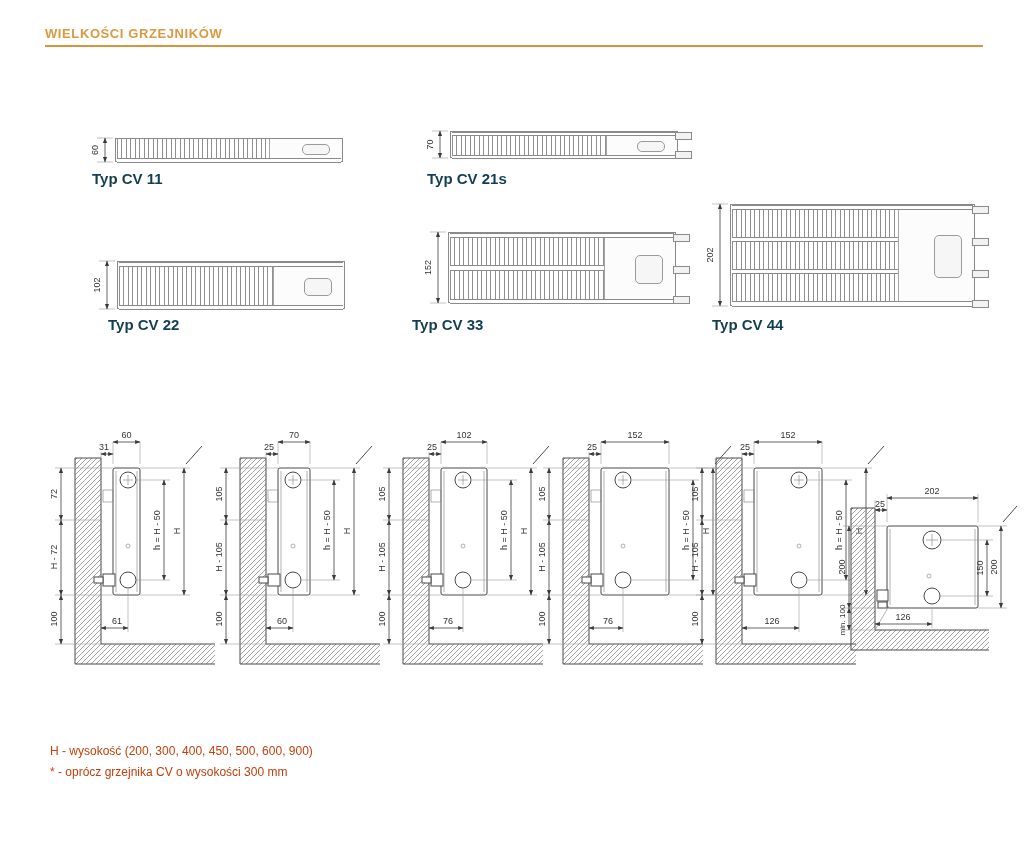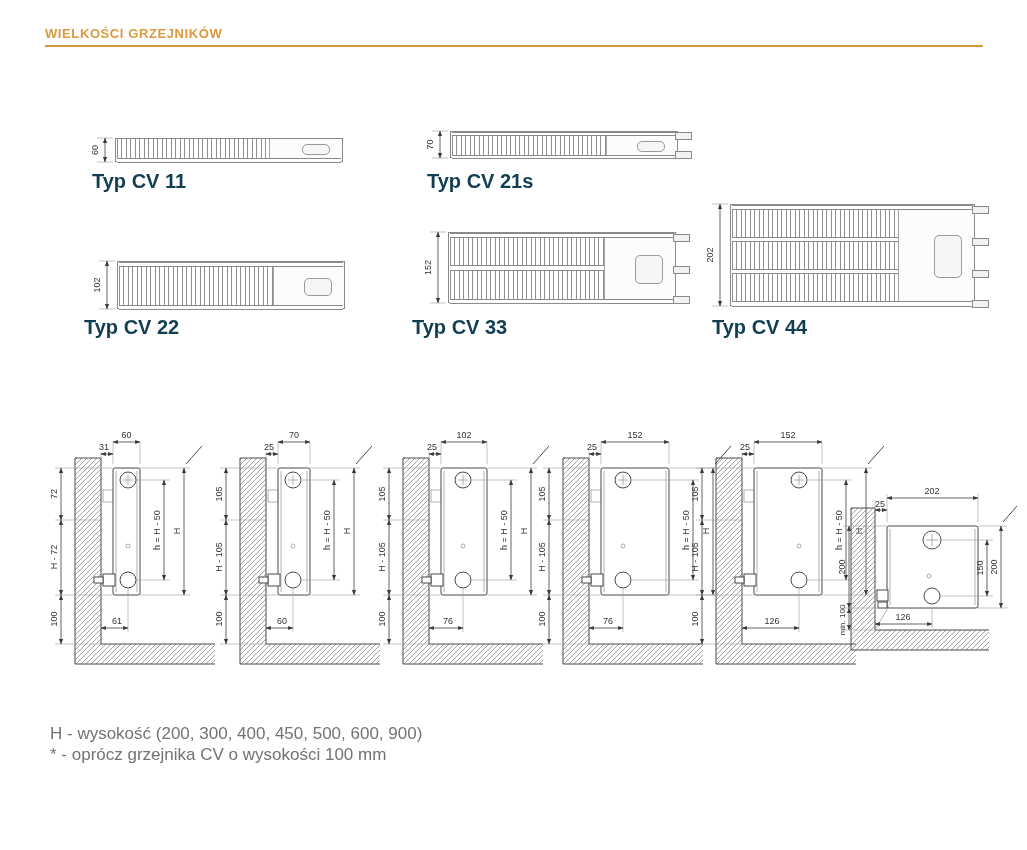--- a/index.html
+++ b/index.html
@@ -5,21 +5,21 @@
   html,body{margin:0;padding:0;background:#fff;}
   #canvas{position:relative;width:1027px;height:850px;background:#fff;overflow:hidden;
           font-family:"Liberation Sans",sans-serif;}
   
   .page-header{position:absolute;left:45px;top:26px;font-size:13px;letter-spacing:.6px;
                color:#DC9940;font-weight:bold;}
   .header-rule{position:absolute;left:45px;top:45px;width:938px;height:2px;background:#D8963C;}
   
   .section-title{position:absolute;left:48px;top:376px;font-size:13px;font-weight:bold;color:#16455A;}
   
-  .type-label{position:absolute;font-size:20px;font-weight:bold;color:#123E52;}
+  .type-label{position:absolute;font-size:15px;font-weight:bold;color:#123E52;}
   
   .radtop{position:absolute;border:1px solid #8a8a8a;background:#fff;box-sizing:border-box;}
   .row{position:absolute;left:1px;right:1px;box-sizing:border-box;}
   .fins{background:repeating-linear-gradient(90deg,#8f8f8f 0 1px,transparent 1px 4px,
         #8f8f8f 4px 5px,transparent 5px 9px);}
   .panel{border-top:1px solid #8a8a8a;border-bottom:1px solid #8a8a8a;background:#fff;}
   .grille{position:absolute;right:0;background:#fcfcfc;border-left:1px solid #a5a5a5;}
   .slot{position:absolute;right:12px;top:28%;height:44%;width:26px;border:1px solid #9a9a9a;
         border-radius:5px;background:#f6f6f6;}
   .pipe{position:absolute;right:-15px;width:15px;height:6px;border:1px solid #8a8a8a;background:#f2f2f2;}
@@ -27,21 +27,21 @@
   svg{position:absolute;overflow:visible;}
   .hatchfill{fill:url(#hatch);stroke:none;}
   .ln{stroke:#4a4a4a;stroke-width:1;fill:none;}
   .w{fill:#fff;}
   .lnl{stroke:#8f8f8f;stroke-width:.7;fill:none;}
   .ext{stroke:#9a9a9a;stroke-width:.6;fill:none;}
   .dim{stroke:#3c3c3c;stroke-width:.8;fill:none;marker-start:url(#arr);marker-end:url(#arr);}
   text.d{font-family:"Liberation Sans",sans-serif;font-size:9px;fill:#333;}
   text.ds{font-family:"Liberation Sans",sans-serif;font-size:8px;fill:#333;}
   
-  .footnotes{position:absolute;left:50px;top:724px;color:#737373;font-size:17px;line-height:20.5px;}
+  .footnotes{position:absolute;left:50px;top:741px;color:#c2410c;font-size:12px;line-height:20.5px;}
 </style>
 </head>
 <body>
 
 <div id="canvas">
 
   <svg width="0" height="0">
     <defs>
       <pattern id="hatch" width="5" height="5" patternUnits="userSpaceOnUse">
         <path d="M0 5 L5 0" stroke="#8a8a8a" stroke-width="0.8"></path>
@@ -92,21 +92,21 @@
     <text class="d" x="9" y="32" text-anchor="middle" transform="rotate(-90 9 32)">102</text>
   </svg>
   <div class="radtop" style="left:117px;top:261px;width:228px;height:48px">
     <div class="row panel" style="top:0;height:5px"></div>
     <div class="row fins" style="top:5px;height:38px"></div>
     <div class="row panel" style="top:43px;height:5px"></div>
     <div class="grille" style="top:5px;height:38px;width:31%">
       <span class="slot"></span>
     </div>
   </div>
-  <div class="type-label" style="left:84px;top:316px">Typ CV 22</div>
+  <div class="type-label" style="left:108px;top:316px">Typ CV 22</div>
 
   <svg class="vdim" style="left:422px;top:224px" width="26" height="87">
     <path class="ext" d="M8 8 H24 M8 79 H24"></path>
       <path class="dim" d="M16 8 V79"></path>
     <text class="d" x="9" y="43.5" text-anchor="middle" transform="rotate(-90 9 43.5)">152</text>
   </svg>
   <div class="radtop" style="left:448px;top:232px;width:228px;height:71px">
     <div class="row panel" style="top:0;height:5px"></div>
     <div class="row fins" style="top:5px;height:27px"></div>
     <div class="row panel" style="top:32px;height:6px"></div>
@@ -330,16 +330,16 @@
     <text class="d" x="43" y="23" text-anchor="middle">25</text>
     <text class="d" x="8" y="83" text-anchor="middle" transform="rotate(-90 8 83)">200</text>
     <text class="ds" x="8" y="136" text-anchor="middle" transform="rotate(-90 8 136)">min. 100</text>
     <text class="d" x="146" y="84" text-anchor="middle" transform="rotate(-90 146 84)">150</text>
     <text class="d" x="160" y="83" text-anchor="middle" transform="rotate(-90 160 83)">200</text>
     <text class="d" x="66" y="136" text-anchor="middle">126</text>
   </svg>
 
   <div class="footnotes">
     <div>H - wysokość (200, 300, 400, 450, 500, 600, 900)</div>
-    <div>* - oprócz grzejnika CV o wysokości 100 mm</div>
+    <div>* - oprócz grzejnika CV o wysokości 300 mm</div>
   </div>
 
 </div>
 
 </body></html>

